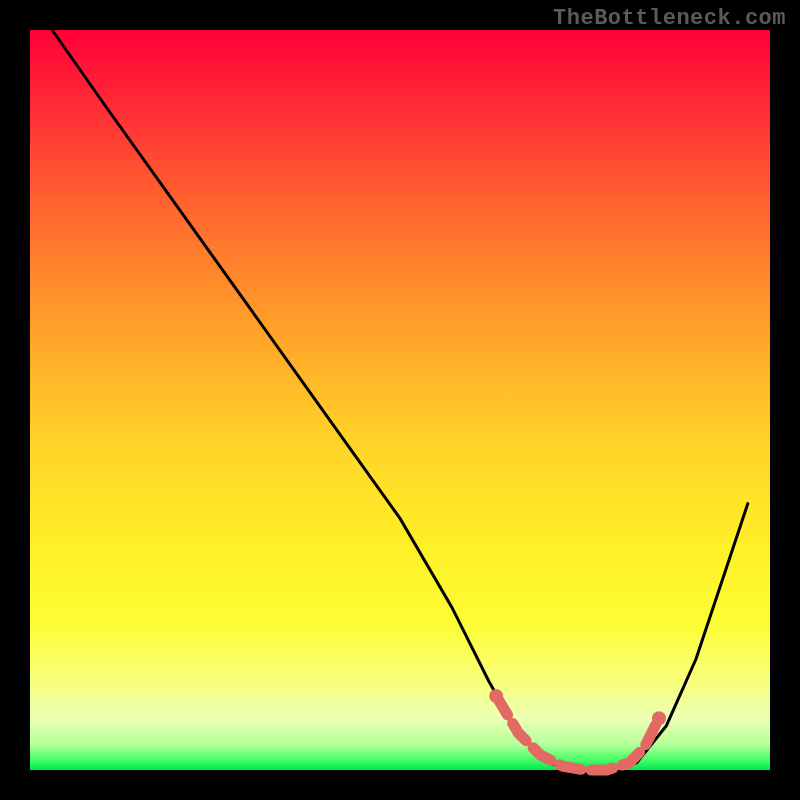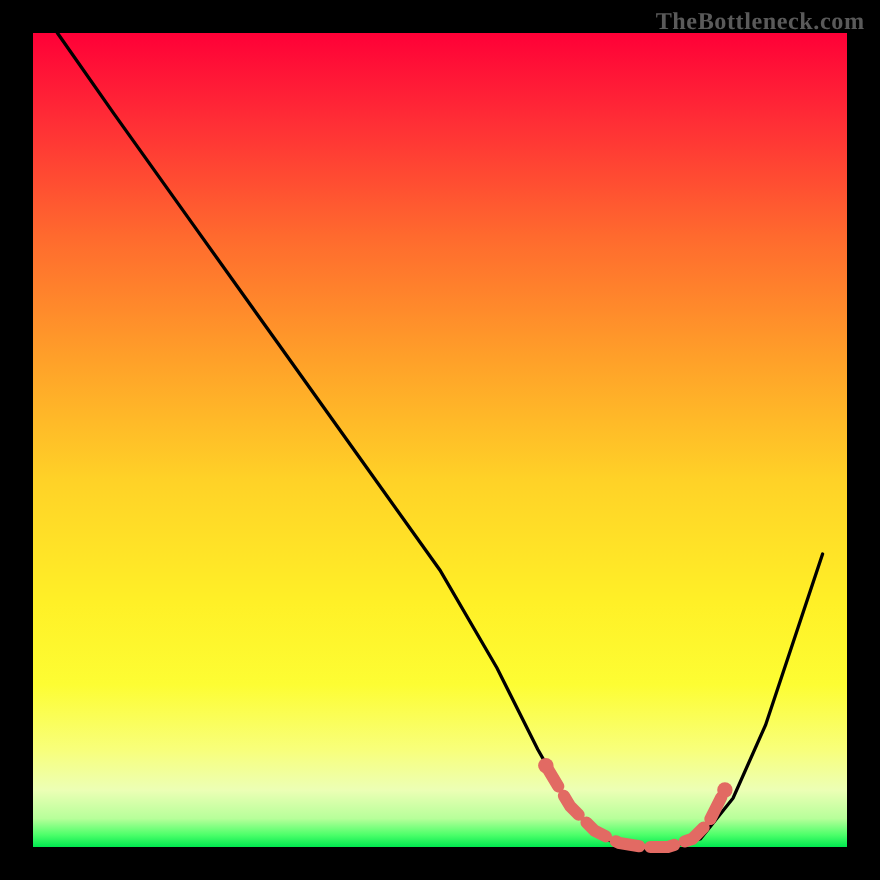--- a/index.html
+++ b/index.html
@@ -14,21 +14,21 @@
     position: absolute;
     top: 0;
     left: 0;
     width: 800px;
     height: 800px;
   }
   .watermark {
     position: absolute;
     top: 6px;
     right: 14px;
-    font-family: Liberation Serif, serif;
+    font-family: Liberation Mono, monospace;
     font-size: 22px;
     font-weight: 600;
     color: #5a5a5a;
     letter-spacing: 0.5px;
   }
 </style>
 </head>
 <body>
 
 <svg class="canvas" id="chart-svg" viewBox="0 0 800 800">

